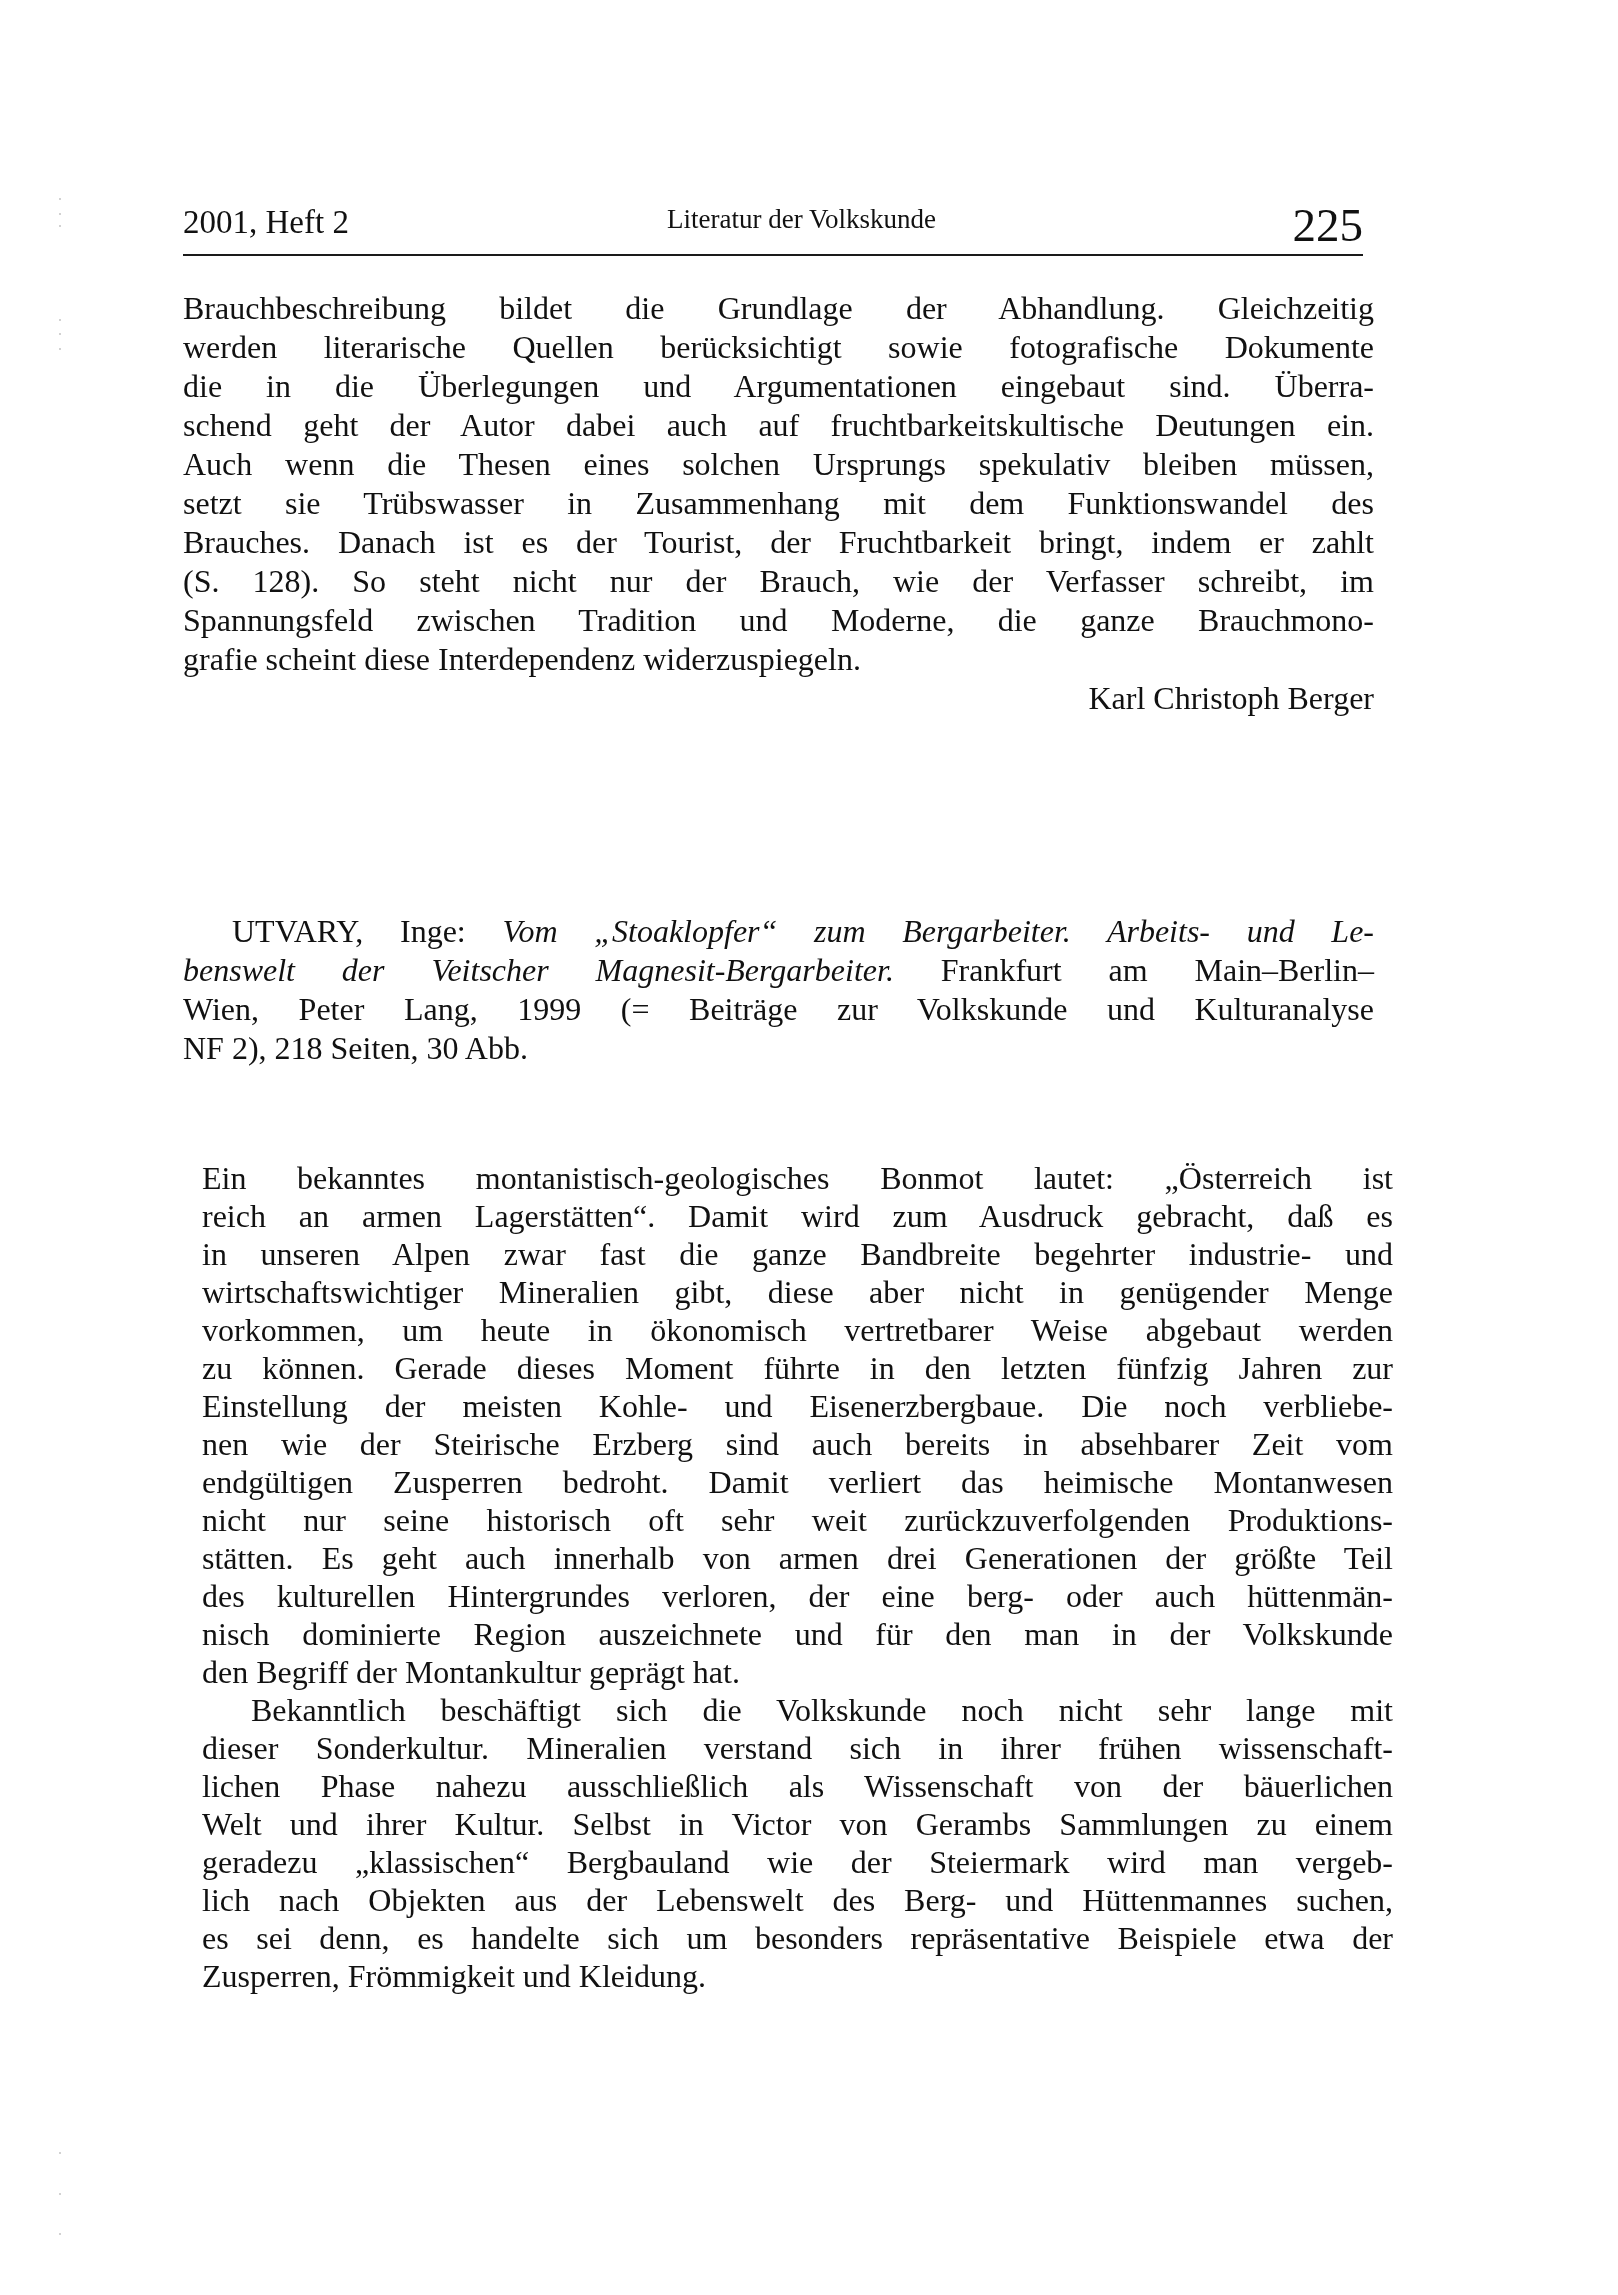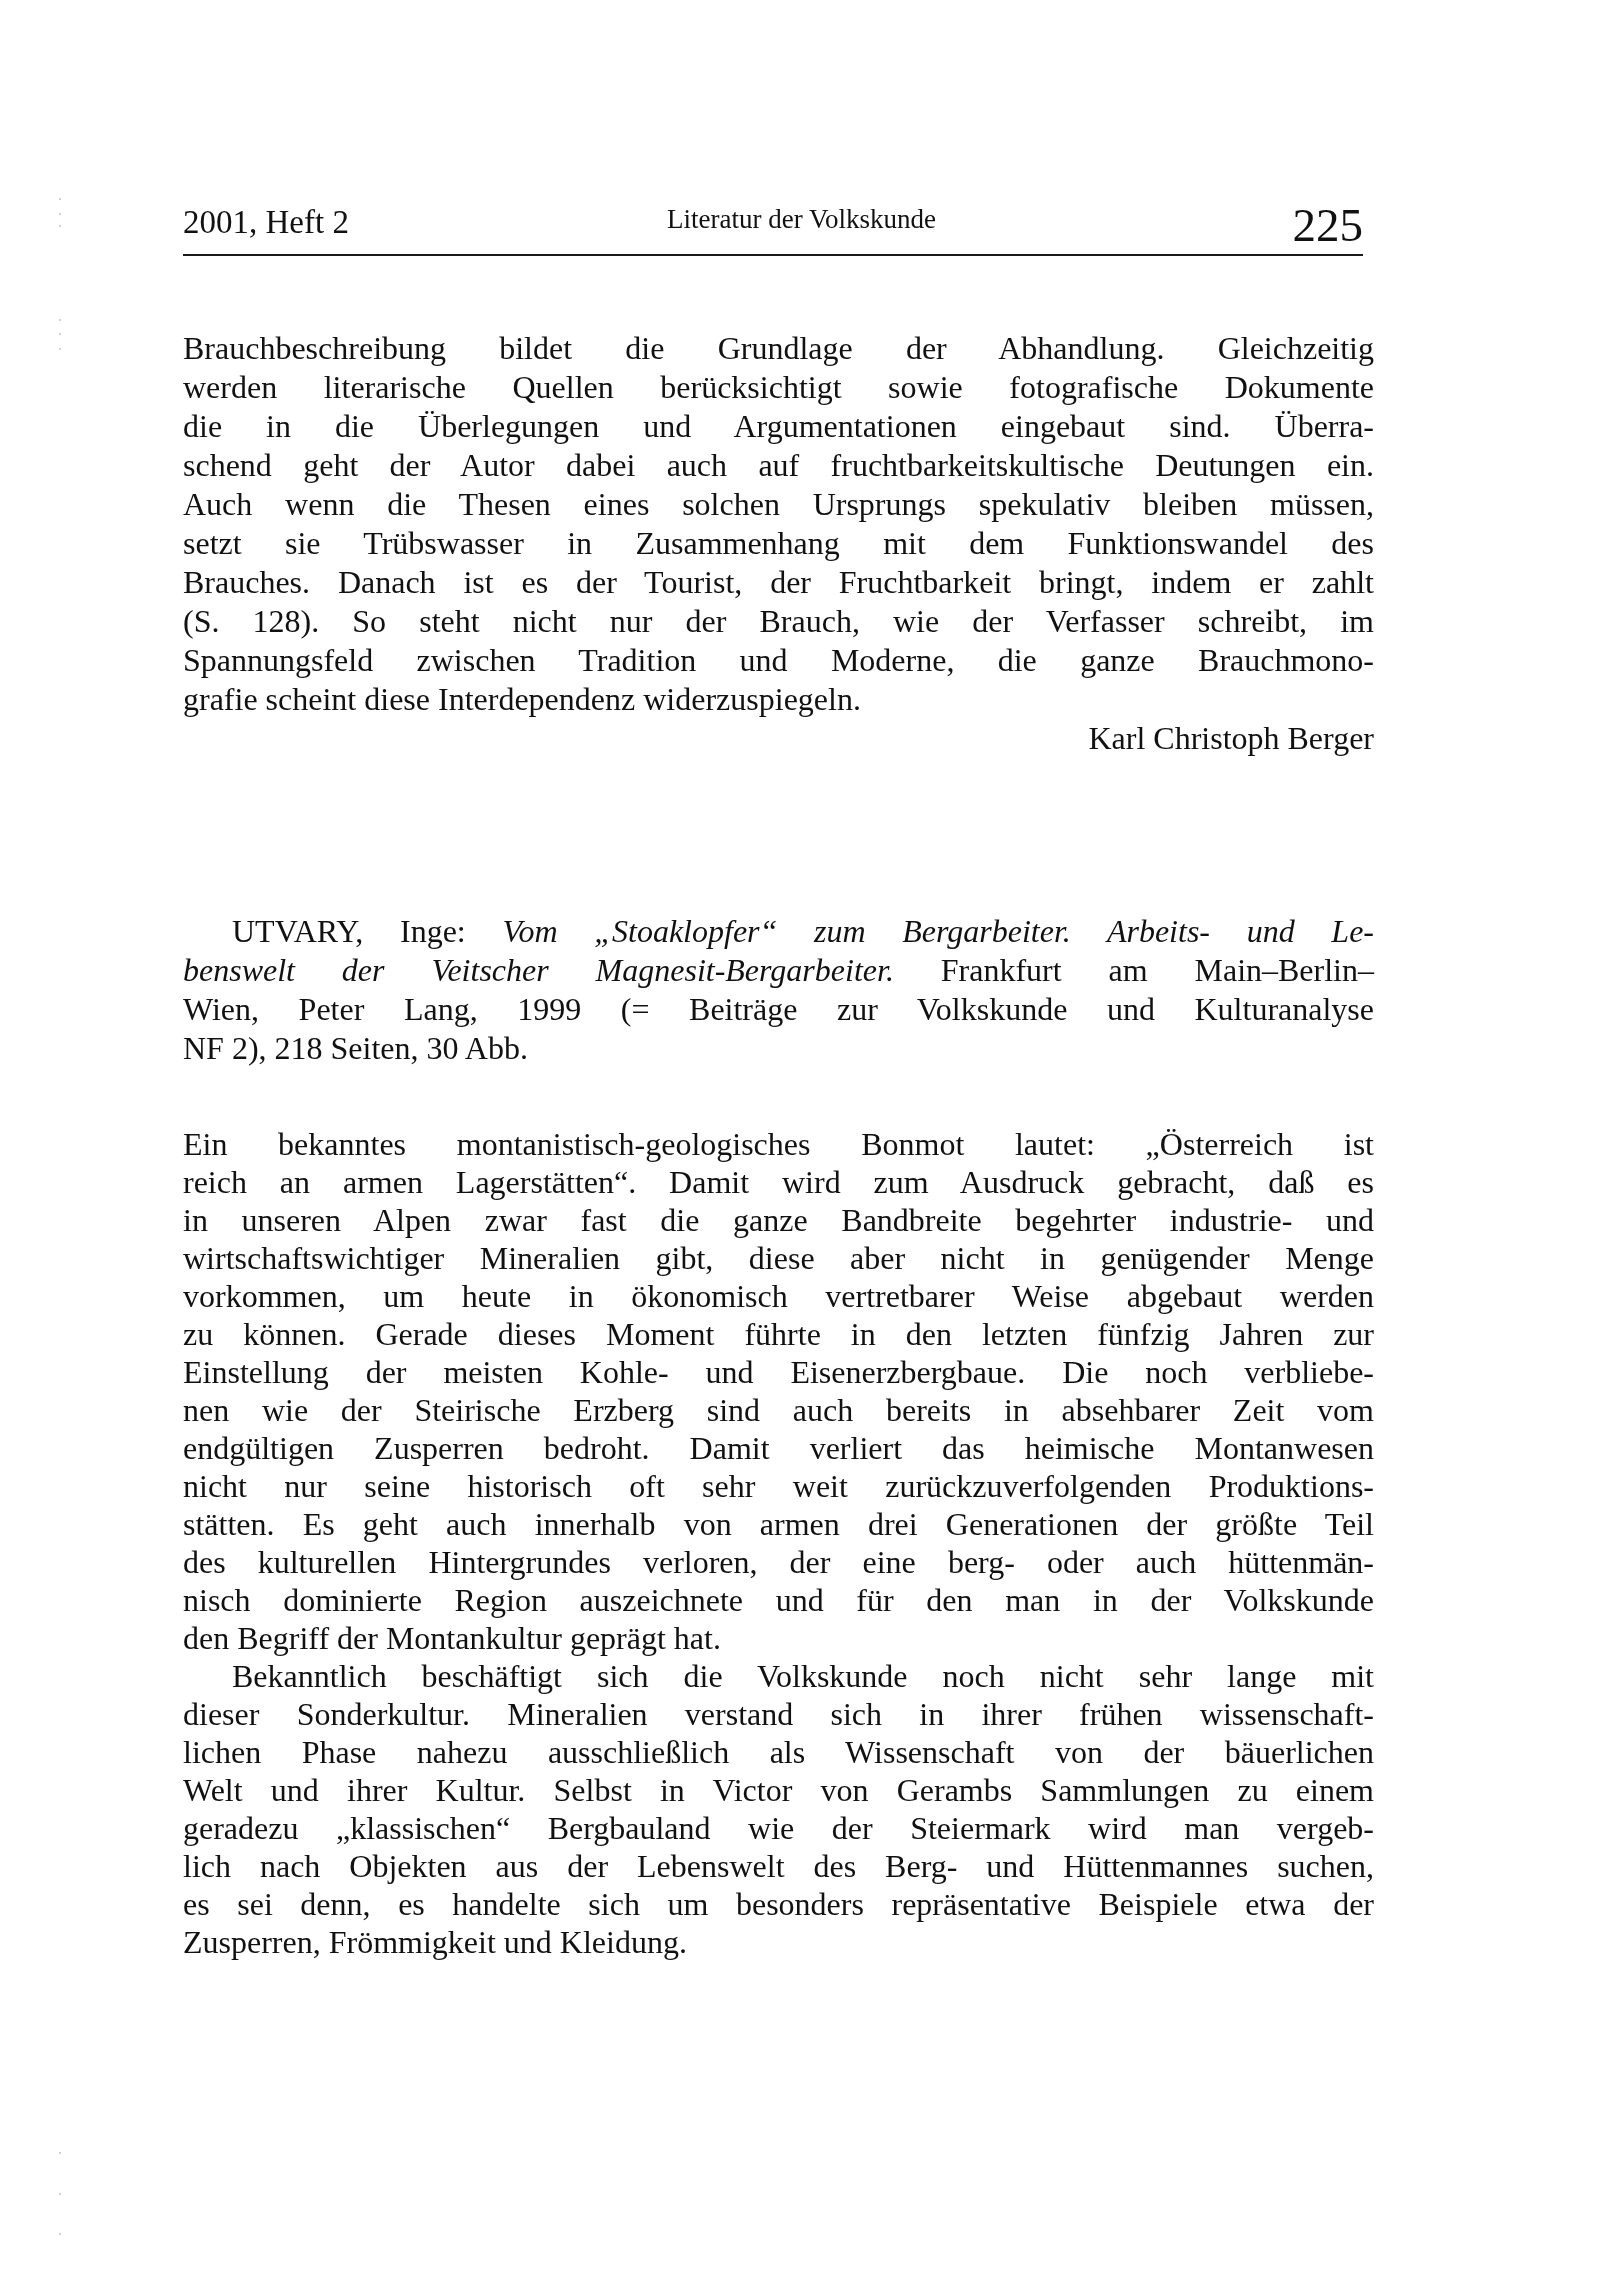--- a/index.html
+++ b/index.html
@@ -13,23 +13,23 @@
     .rh-right { position: absolute; right: 0; top: -3.2px; font-size: 47px; }
     .head-rule { position: absolute; left: 183px; top: 254px; width: 1180px; height: 2.4px; background: #1a1a1a; }
 
     .text-block { position: absolute; left: 183px; width: 1191px; font-size: 32px; line-height: 39px; }
     .line { display: block; white-space: nowrap; text-align: justify; text-align-last: justify; }
     .line.last { text-align-last: left; }
     .line.indent { padding-left: 49px; }
     .signature { text-align: left; text-align-last: right; }
     em { font-style: italic; }
 
-    .block-1 { top: 289px; margin-top: 40px; }
+    .block-1 { top: 289px; }
     .block-biblio { top: 912px; line-height: 39px; }
-    .block-2 { top: 1125px; line-height: 38px; }
+    .block-2 { top: 1159px; line-height: 38px; margin-left: 19px; }
 
     .scan-specks { position: absolute; left: 59px; top: 194px; width: 2.4px; height: 2071px; }
     .speck { position: absolute; left: 0; width: 1.6px; height: 1.6px; background: #c9c9c9; border-radius: 0.8px; }
   </style>
 </head>
 <body>
 
 <div class="page serif">
 
   <div class="scan-specks">

